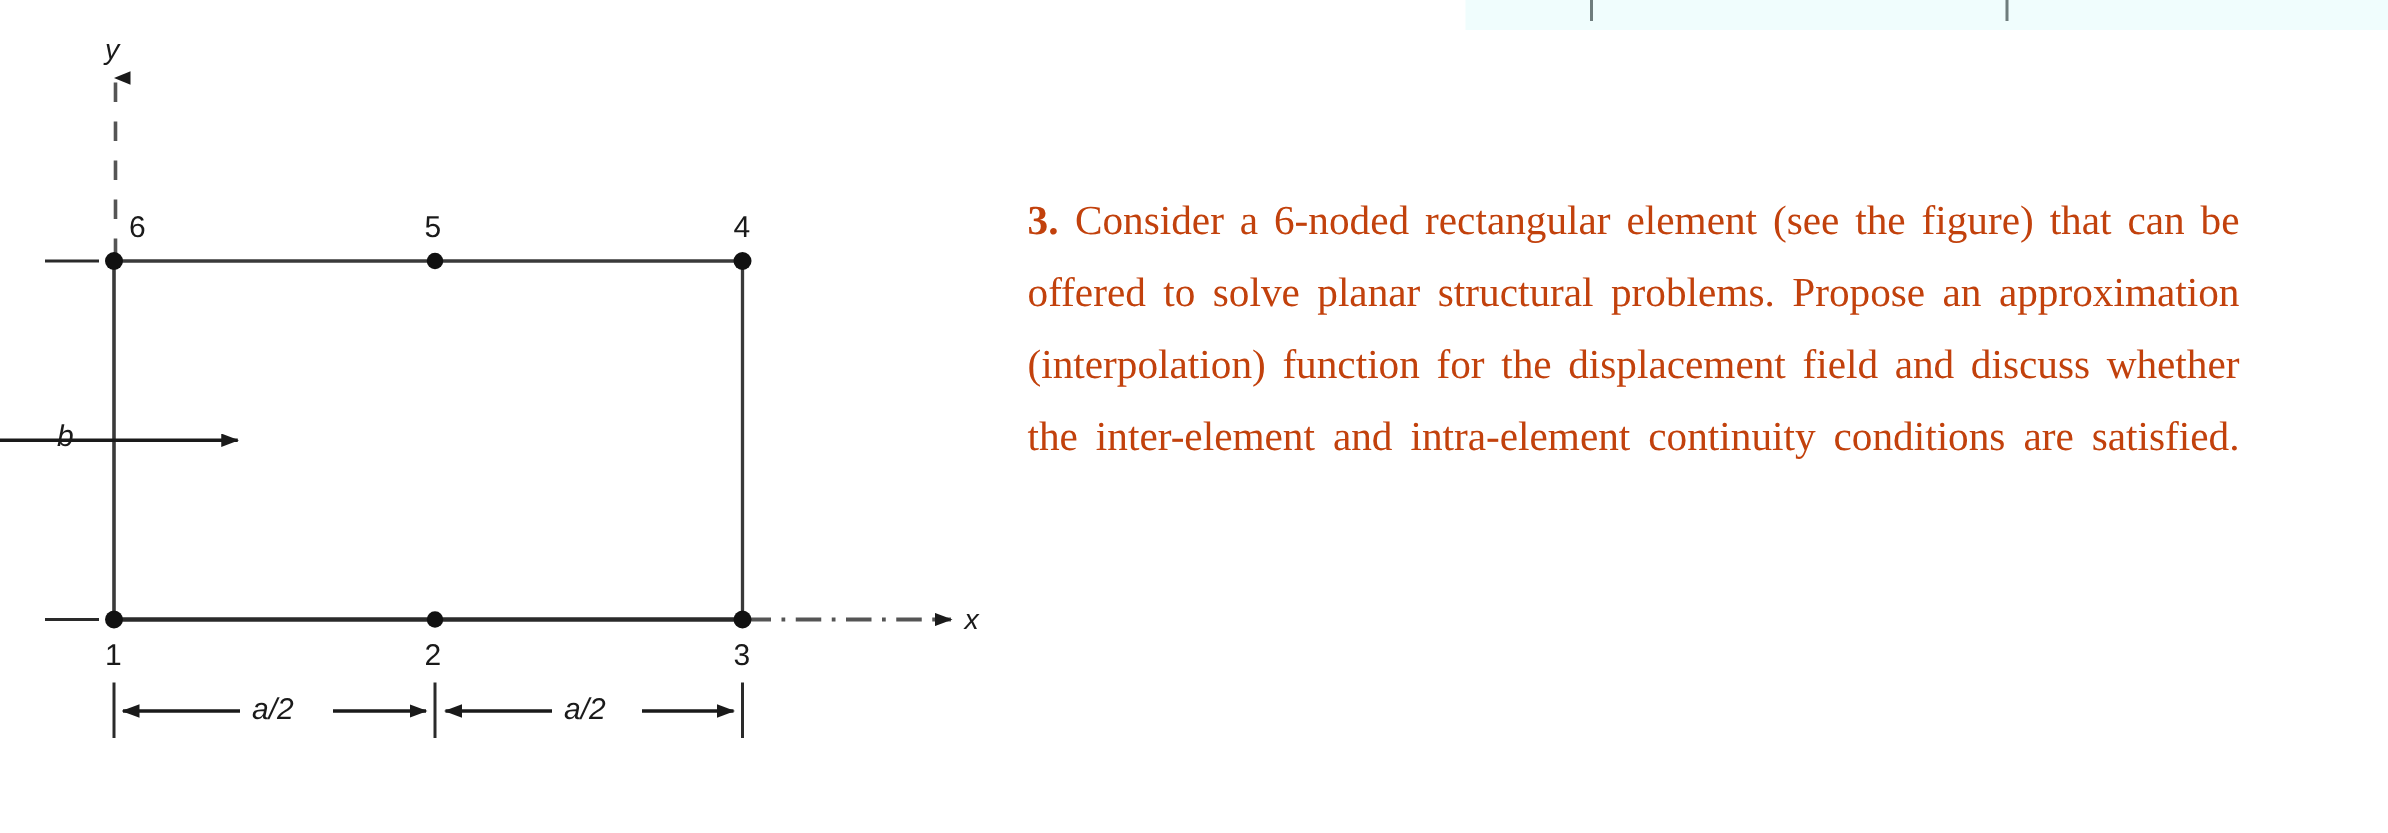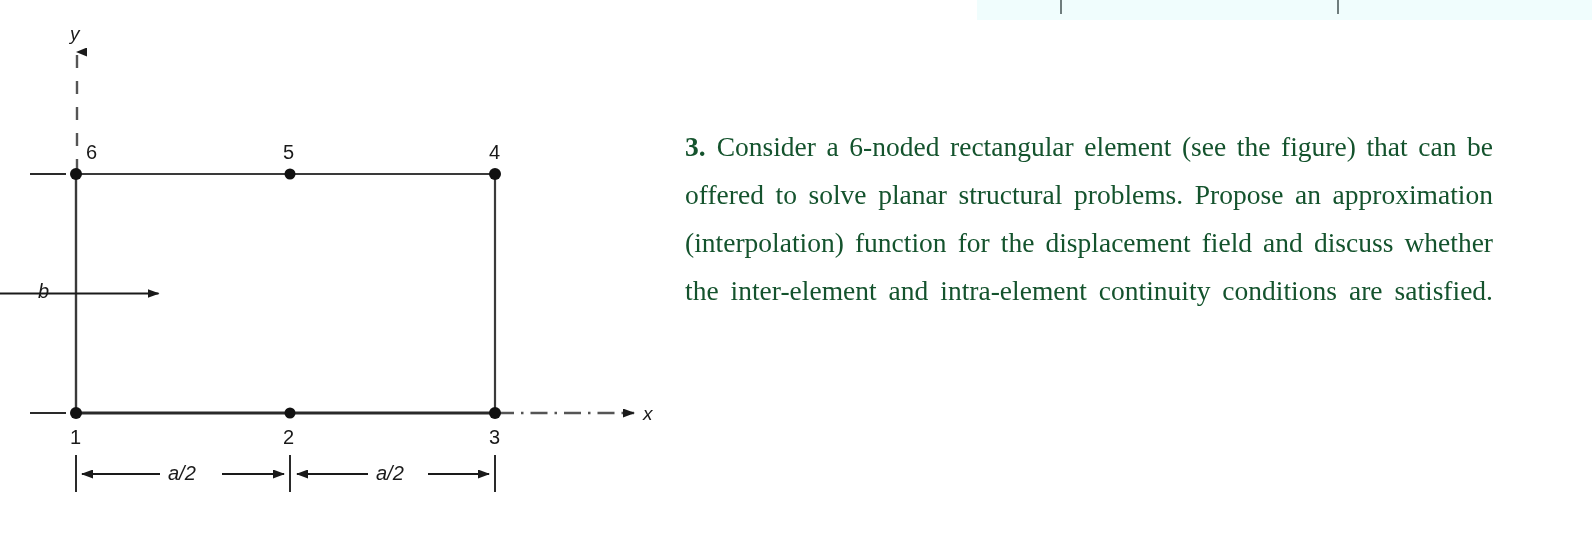--- a/index.html
+++ b/index.html
@@ -69,21 +69,21 @@
 
   
   #problem-text {
     position: absolute;
     left: 685px;
     top: 123px;
     width: 808px;
     font-family: "Liberation Serif", "DejaVu Serif", serif;
     font-size: 27.5px;
     line-height: 48px;
-    color: #14532d;
+    color: #c2410c;
     text-align: justify;
     text-justify: inter-word;
   }
   #problem-text .num {
     font-weight: bold;
   }
   #problem-text .gap {
     display: inline-block;
     width: 11px;
   }

